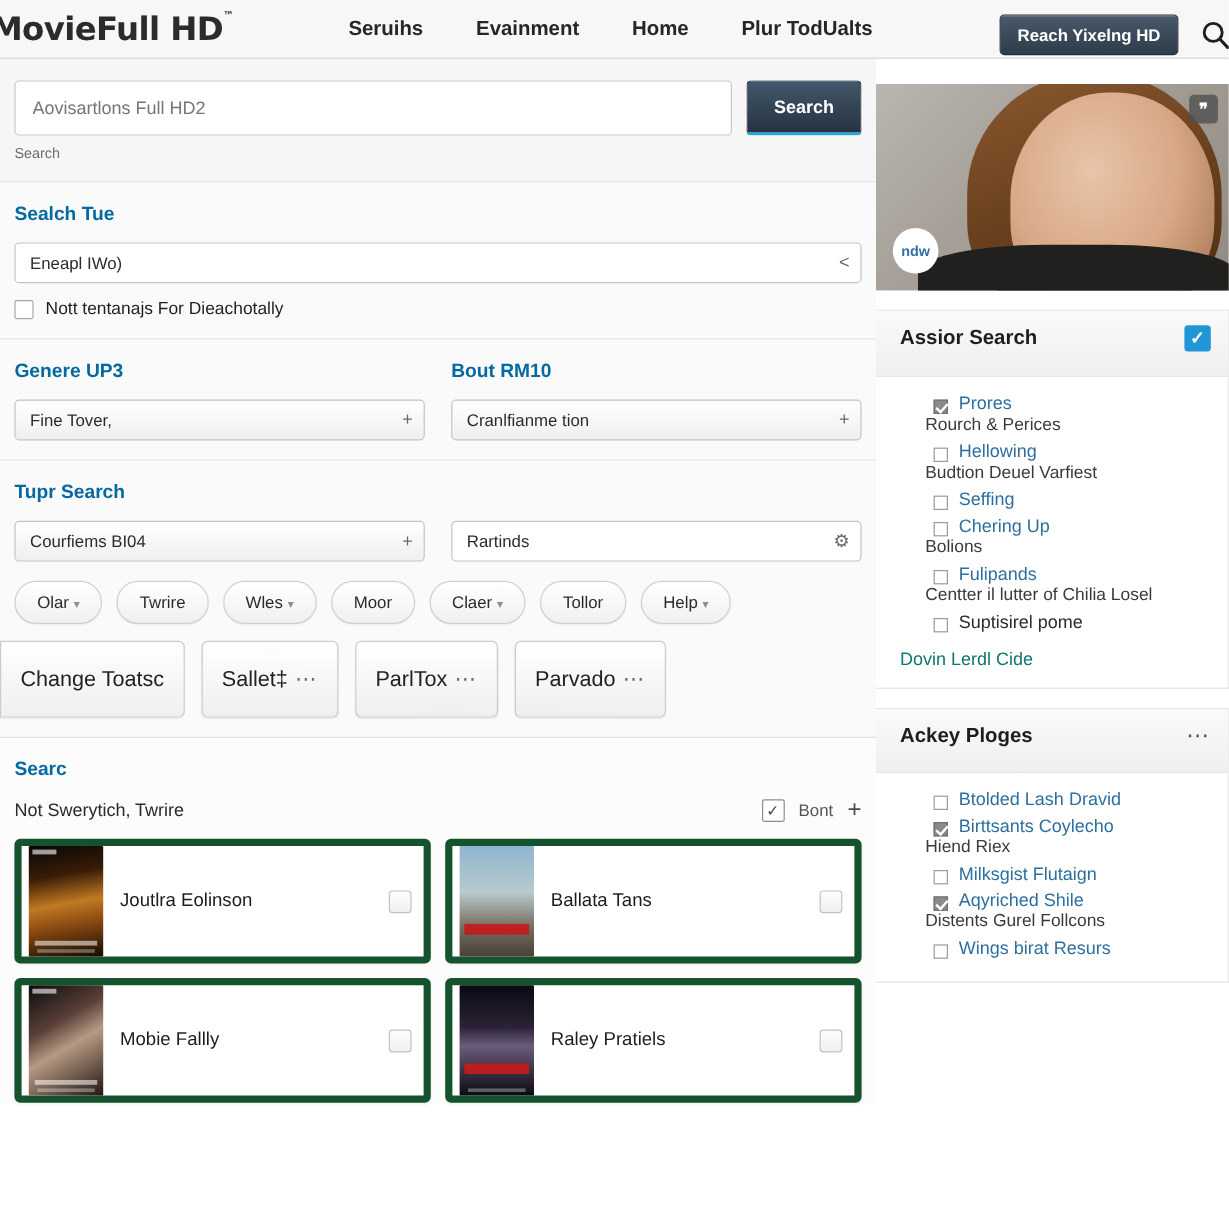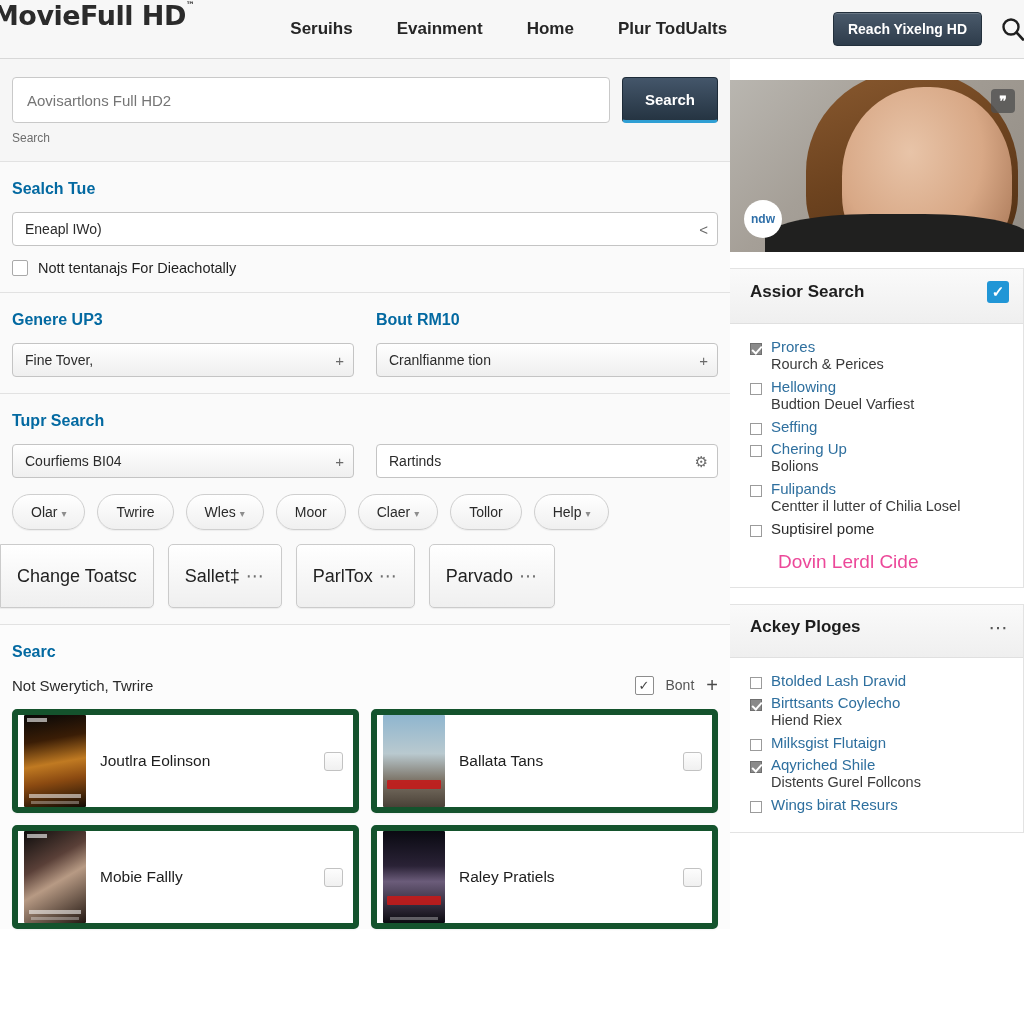--- a/index.html
+++ b/index.html
@@ -9,24 +9,25 @@
     width: 1024px; height: 1024px;
     overflow: hidden;
     background: #ffffff;
     font-family: "Liberation Sans", sans-serif;
     -webkit-font-smoothing: antialiased;
   }
 
   
   .header {
     position: relative;
-    height: 59px;
+    height: 49px;
     background: #f7f7f7;
     border-bottom: 1px solid #d8d8d8;
     display: flex;
+    align-items: center;
     padding-left: 0px;
   }
   .logo {
     margin-left: -8px;
     font-size: 27px;
     font-weight: 800;
     letter-spacing: -0.5px;
     color: #2b2b2b;
     font-family: "DejaVu Sans", sans-serif;
     white-space: nowrap;
@@ -377,21 +378,21 @@
     border-radius: 3px;
     background: #2196d6;
     display: flex; align-items: center; justify-content: center;
     color: #fff; font-size: 15px; font-weight: 700;
     cursor: pointer;
   }
   .kebab { color: #555; font-size: 19px; letter-spacing: 1.5px; line-height: 1; cursor: pointer; }
 
   .side-body { padding: 14px 10px 14px 20px; }
   .s-item { margin-bottom: 5px; }
-  .s-row { display: flex; align-items: flex-end; gap: 9px; }
+  .s-row { display: flex; align-items: flex-end; gap: 9px; margin-left: 28px; }
   .s-box {
     width: 12px; height: 12px;
     border: 1px solid #9b9b9b;
     background: #fff;
     flex: none;
     margin-top: 4px;
     cursor: pointer;
   }
   .s-box.on { background: #8a8a8a; border-color: #6f6f6f; position: relative; }
   .s-box.on::after {
@@ -406,21 +407,21 @@
     color: #2e6f9e;
     text-decoration: none;
     cursor: pointer;
   }
   .s-sub {
     font-size: 14.5px;
     color: #3a3a3a;
     margin: 1px 0 6px 21px;
   }
   .s-foot { margin-top: 14px; }
-  .s-foot a { font-size: 19px; color: #ec4899; text-decoration: none; margin-left: 28px; }
+  .s-foot a { font-size: 15px; color: #0f766e; text-decoration: none; }
 </style>
 </head>
 <body>
 
 <div class="header">
   <div class="logo">
     <span>MovieFull HD</span><span class="tm">™</span>
   </div>
   <nav class="mainnav">
     <a href="#">Seruihs</a>

